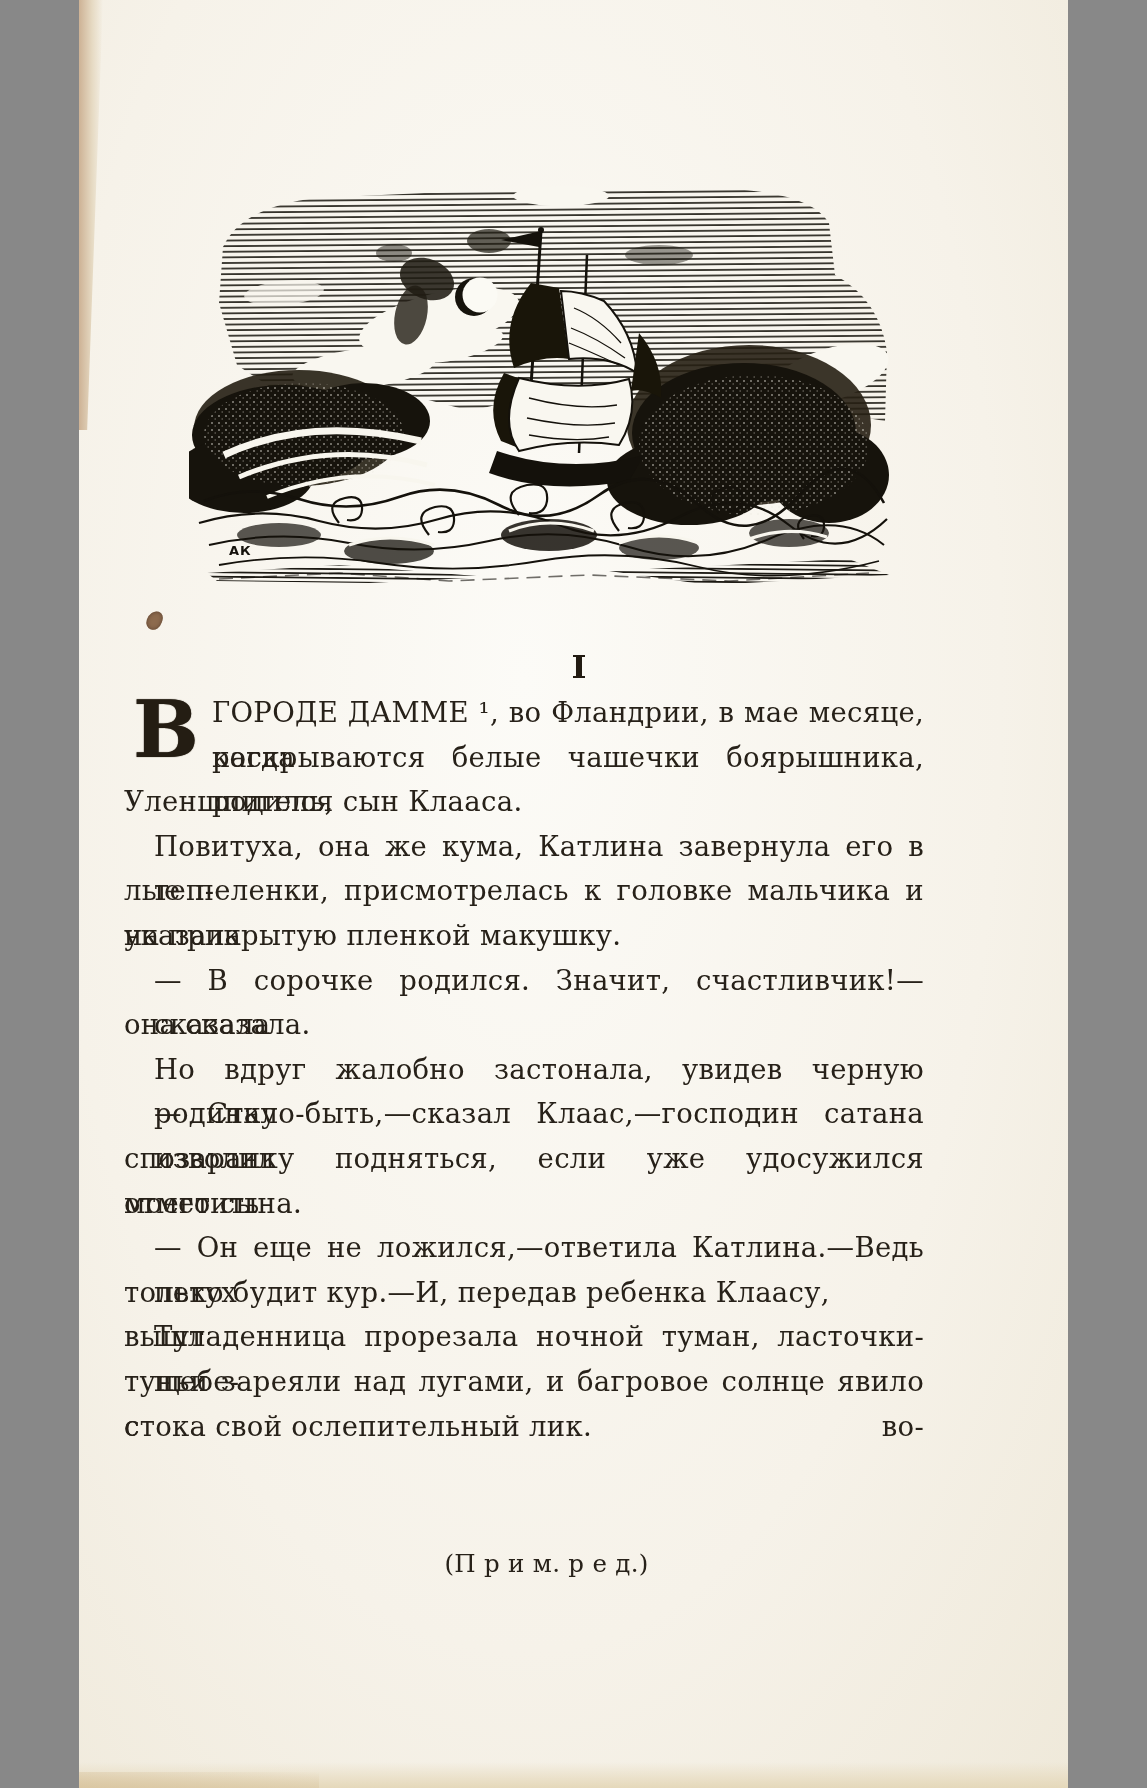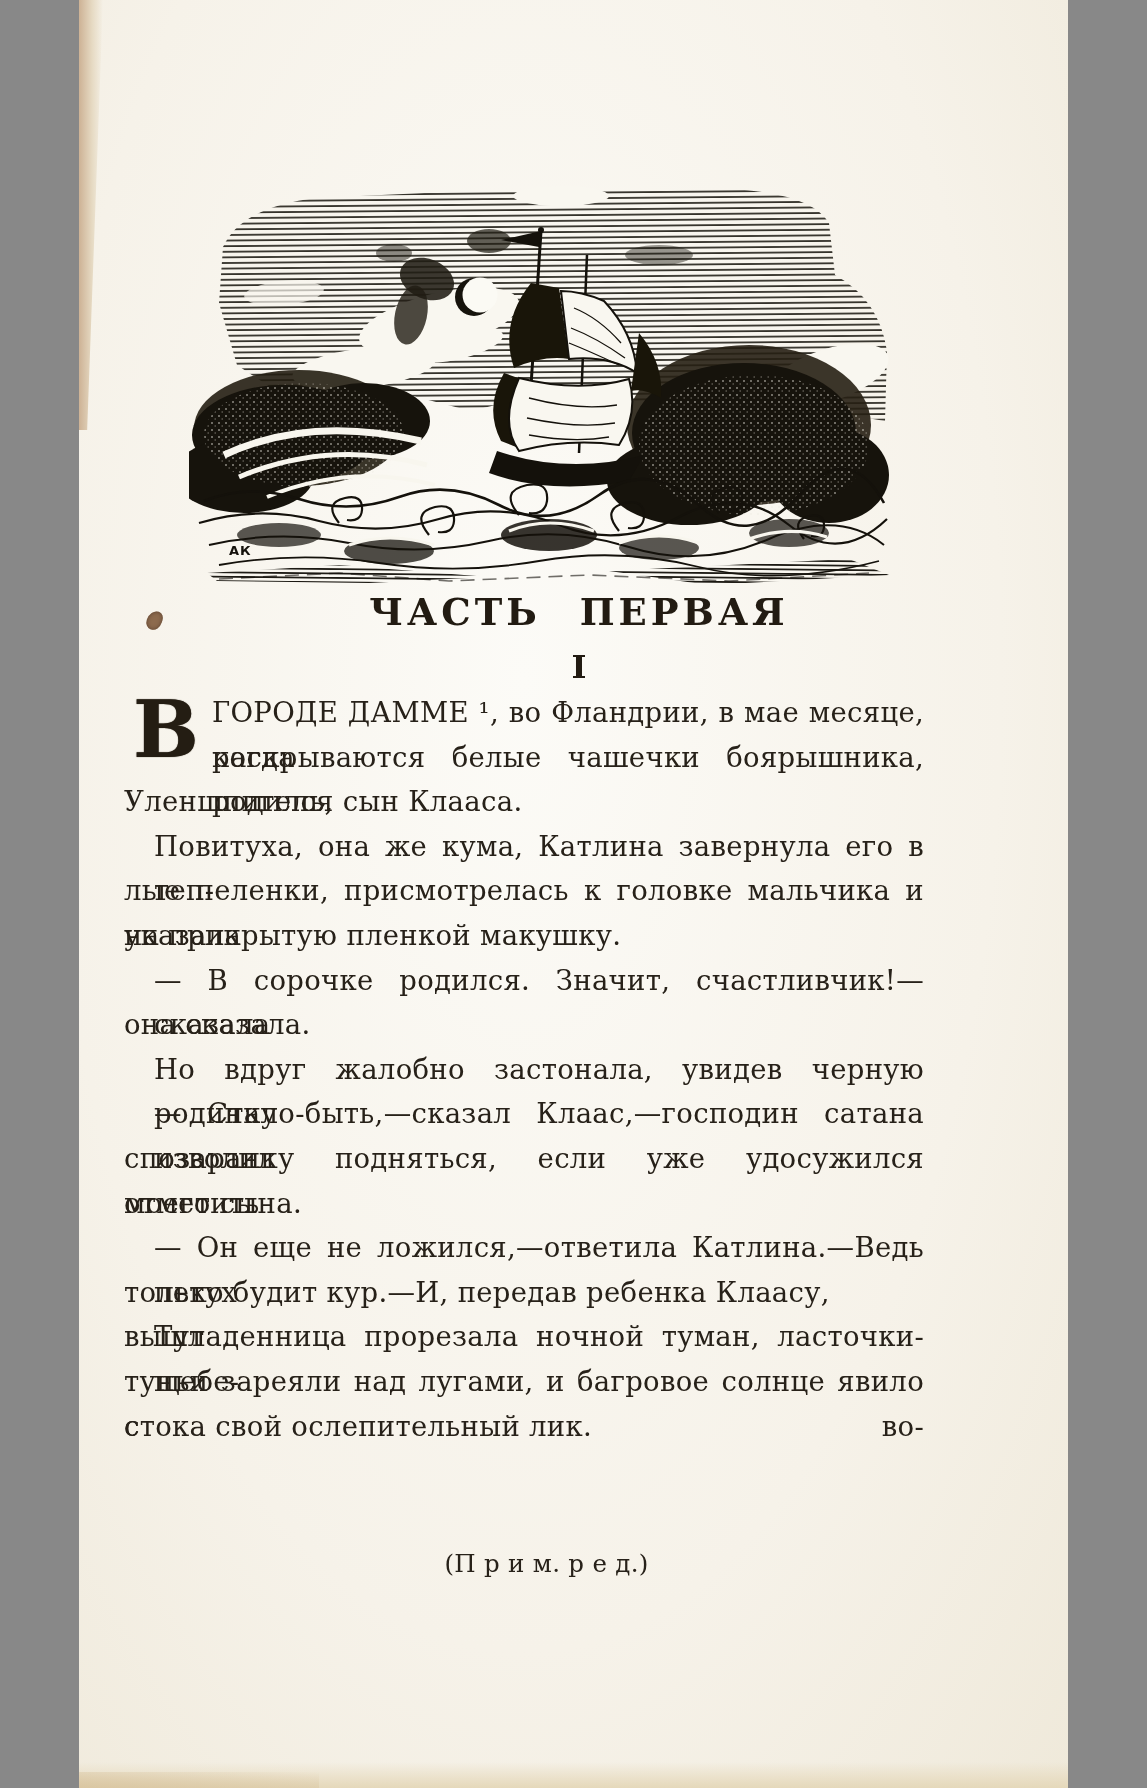--- a/index.html
+++ b/index.html
@@ -200,21 +200,20 @@
         </g>
         <path d="M18,390 L150,382 L300,394 L180,400 L28,398 Z" stroke="none" fill="url(#hatchB)"></path>
         <path d="M420,388 L660,376 L700,392 L520,402 Z" stroke="none" fill="url(#hatchB)"></path>
         <path d="M30,396 L150,390 L260,398 L400,392 L540,398 L680,390" stroke-width="1.6" stroke-dasharray="14 8" opacity=".6"></path>
       </g>
 
       <text x="40" y="372" font-size="13" font-weight="bold" fill="#14110b" font-family="DejaVu Sans, sans-serif" letter-spacing="1">АК</text>
     </svg>
   </div>
 
-  <div class="part-title">ЧАСТЬ ПЕРВАЯ</div>
   <div class="chapter">I</div>
 
   <div class="dropcap">В</div>
   <div class="bodytext">
     <div class="ln d j">ГОРОДЕ ДАММЕ ¹, во Фландрии, в мае месяце, когда</div>
     <div class="ln d j">раскрываются белые чашечки боярышника, родился</div>
     <div class="ln">Уленшпигель, сын Клааса.</div>
     <div class="ln i j">Повитуха, она же кума, Катлина завернула его в теп-</div>
     <div class="ln j">лые пеленки, присмотрелась к головке мальчика и указала</div>
     <div class="ln">на прикрытую пленкой макушку.</div>

